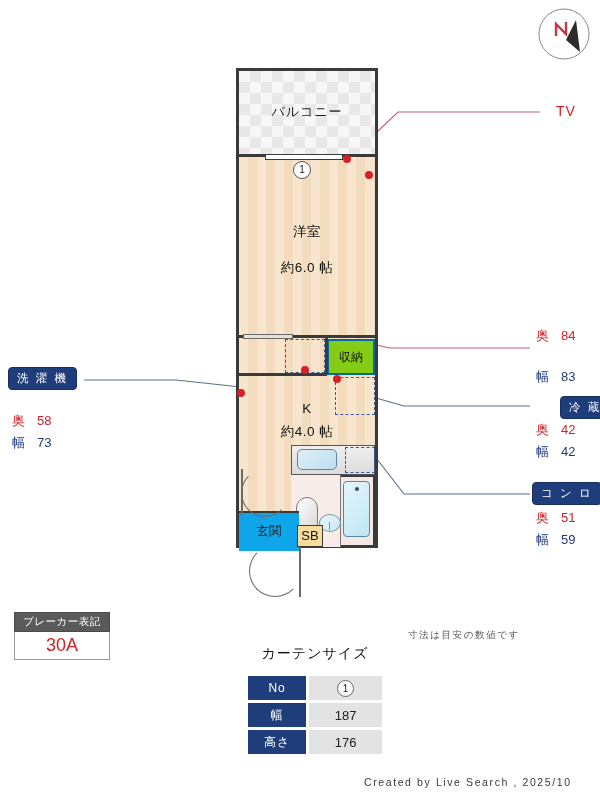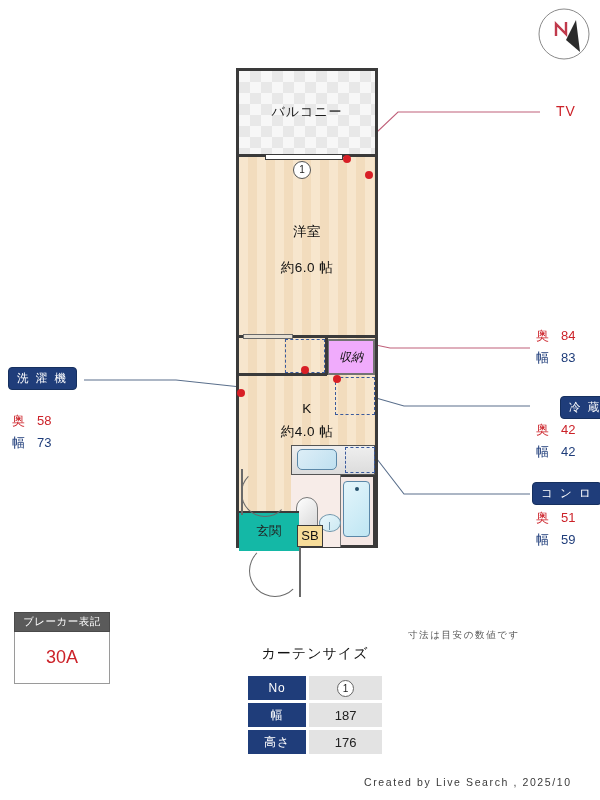--- a/index.html
+++ b/index.html
@@ -81,21 +81,21 @@
   .wall-h {
     position: absolute; background: #3a3a3a;
   }
   .wall-v {
     position: absolute; background: #3a3a3a;
   }
 
   
   .closet {
     position: absolute; left: 88px; top: 268px; width: 48px; height: 36px;
-    background: #f0abfc; border: 2px solid #737373; font-style: italic;
+    background: #84cc16; border: 2px solid #0369a1;
   }
   .closet span {
     display: block; text-align: center; font-size: 12px; line-height: 32px; color: #111;
   }
   .dashbox {
     position: absolute; border: 1.5px dashed #3a5a9c; background: transparent;
   }
 
   
   .counter {
@@ -137,21 +137,21 @@
     border: 1.5px solid #6f95aa; border-radius: 11px/9px;
   }
   .toilet:after{
     content:""; position:absolute; left:9px; top:7px; width:3px; height:8px;
     border-left:1.5px solid #6f95aa;
   }
 
   
   .genkan {
     position: absolute; left: 0px; top: 440px; width: 60px; height: 40px;
-    background: #14b8a6; border-top: 2.5px solid #3a3a3a;
+    background: #0ea5e9; border-top: 2.5px solid #3a3a3a;
   }
   .genkan span {
     display:block; text-align:center; font-size: 12.5px; line-height: 36px;
   }
   .sb {
     position: absolute; left: 58px; top: 454px; width: 26px; height: 22px;
     background: #f7dd9a; border: 1.5px solid #3a3a3a;
     font-size: 13px; text-align: center; line-height: 20px; color:#111;
     font-family: "Liberation Sans", sans-serif;
   }
@@ -190,21 +190,21 @@
   svg.leaders { position: absolute; left: 0; top: 0; width: 600px; height: 800px; pointer-events: none; }
 
   
   #breaker { left: 14px; top: 612px; width: 96px; }
   #breaker .head {
     background: #5a5a5a; color: #fff; font-size: 10.5px; text-align: center;
     padding: 2px 0; letter-spacing: .5px; border:1px solid #4a4a4a;
   }
   #breaker .val {
     background: #fff; border: 1px solid #9a9a9a; border-top: none;
-    color: #cc2229; font-size: 18px; text-align: center; padding: 15px 0;
+    color: #cc2229; font-size: 18px; text-align: center; padding: 3px 0;
   }
 
   
   #curtain { left: 245px; top: 645px; width: 140px; }
   #curtain .title { text-align: center; font-size: 14px; letter-spacing: 1px; margin-bottom: 10px; color:#111;}
   #curtain table { border-collapse: separate; border-spacing: 3px; width: 140px; }
   #curtain td.h {
     background: #1f3d7a; color: #fff; font-size: 12px; text-align: center;
     width: 56px; height: 24px; letter-spacing: 1px;
   }
@@ -320,21 +320,21 @@
 <div class="dim-row" style="left:12px; top:396px;margin-top:16px;">
   <span class="k">奥</span><span class="v-red">58</span>
 </div>
 <div class="dim-row" style="left:12px; top:434px;">
   <span class="k-blue">幅</span><span class="v-blue">73</span>
 </div>
 
 <div class="dim-row" style="left:536px; top:327px;">
   <span class="k">奥</span><span class="v-red">84</span>
 </div>
-<div class="dim-row" style="left:536px; top:349px;">
+<div class="dim-row" style="left:536px; top:368px;">
   <span class="k-blue">幅</span><span class="v-blue">83</span>
 </div>
 
 <div class="tag" style="left:532px; top:396px;margin-left:28px;">冷 蔵 庫</div>
 <div class="dim-row" style="left:536px; top:421px;">
   <span class="k">奥</span><span class="v-red">42</span>
 </div>
 <div class="dim-row" style="left:536px; top:443px;">
   <span class="k-blue">幅</span><span class="v-blue">42</span>
 </div>

